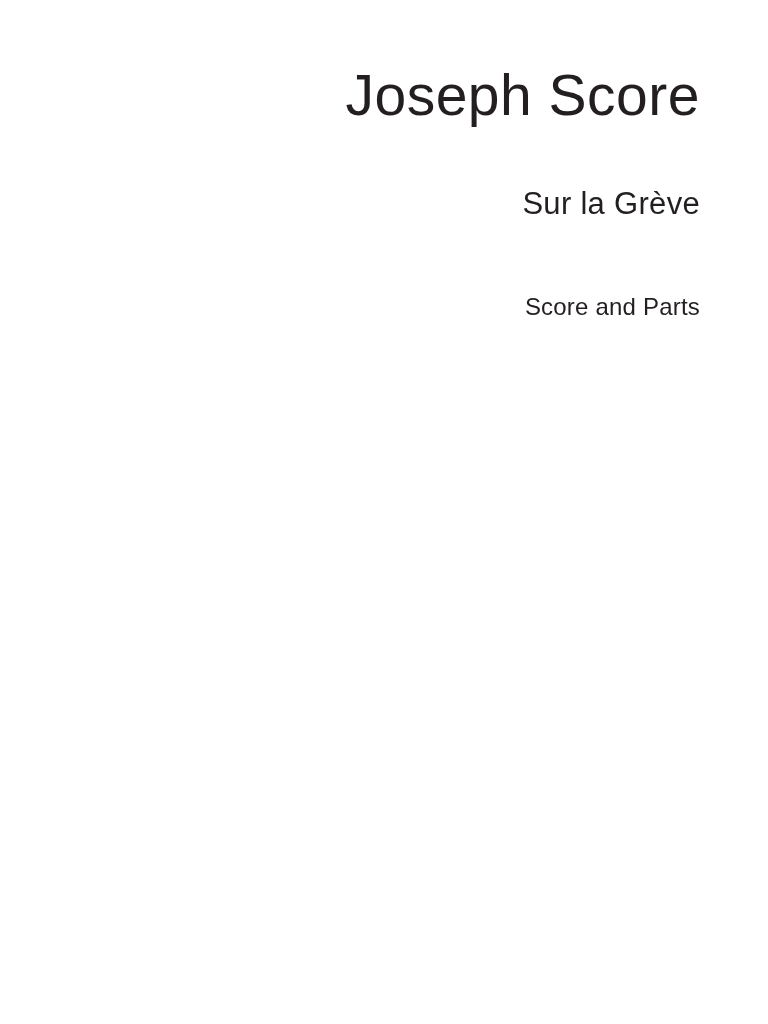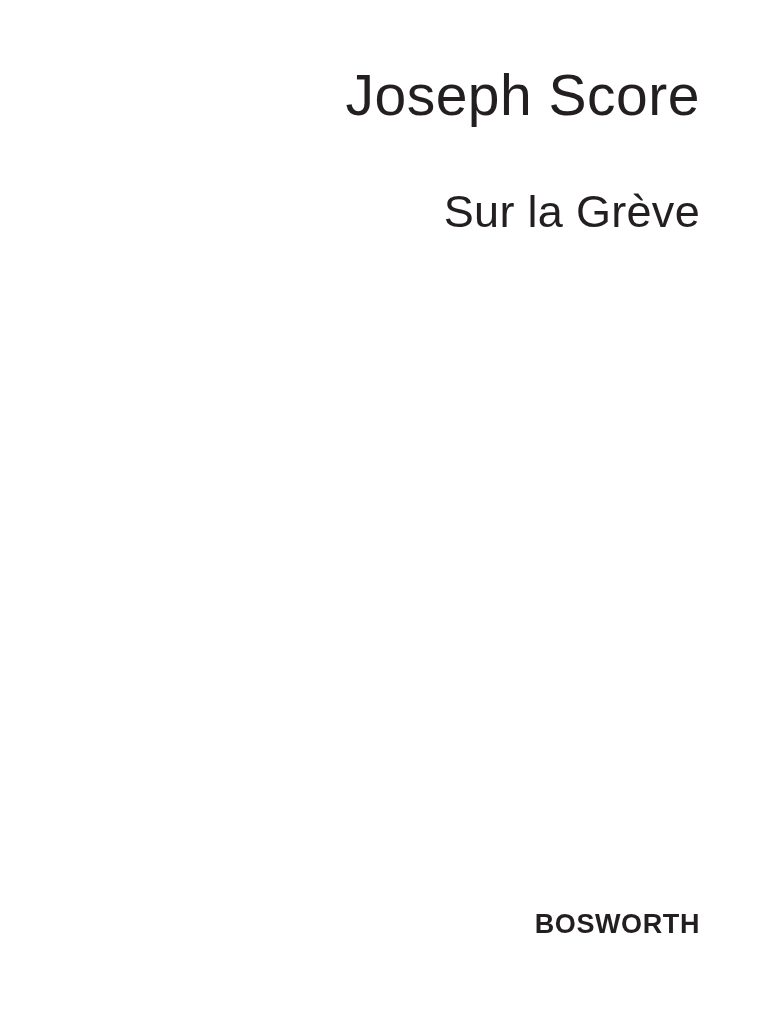--- a/index.html
+++ b/index.html
@@ -35,21 +35,21 @@
     color: #231f20;
     white-space: nowrap;
   }
 
   .title {
     position: absolute;
     left: 0;
     right: 68px;
     top: 186px;
     text-align: right;
-    font-size: 45px;
+    font-size: 31px;
     font-weight: 400;
     letter-spacing: 0.3px;
     line-height: 1.15;
     color: #231f20;
     white-space: nowrap;
   }
 
   .subtitle {
     position: absolute;
     left: 0;
@@ -78,16 +78,16 @@
 </style>
 </head>
 <body>
 
 <div class="page">
 
   <div class="composer">Joseph Score</div>
 
   <div class="title">Sur la Grève</div>
 
+  <div class="subtitle">Score and Parts</div>
 
-  <div class="publisher">BOSWORTH</div>
 
 </div>
 
 </body></html>

